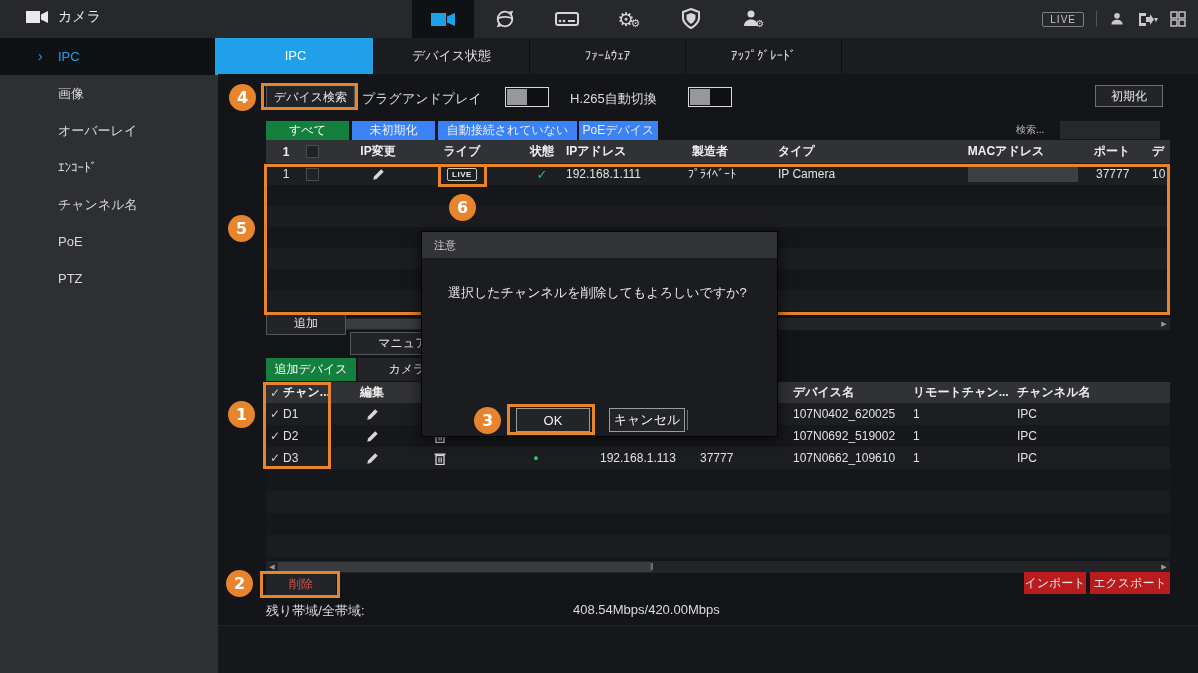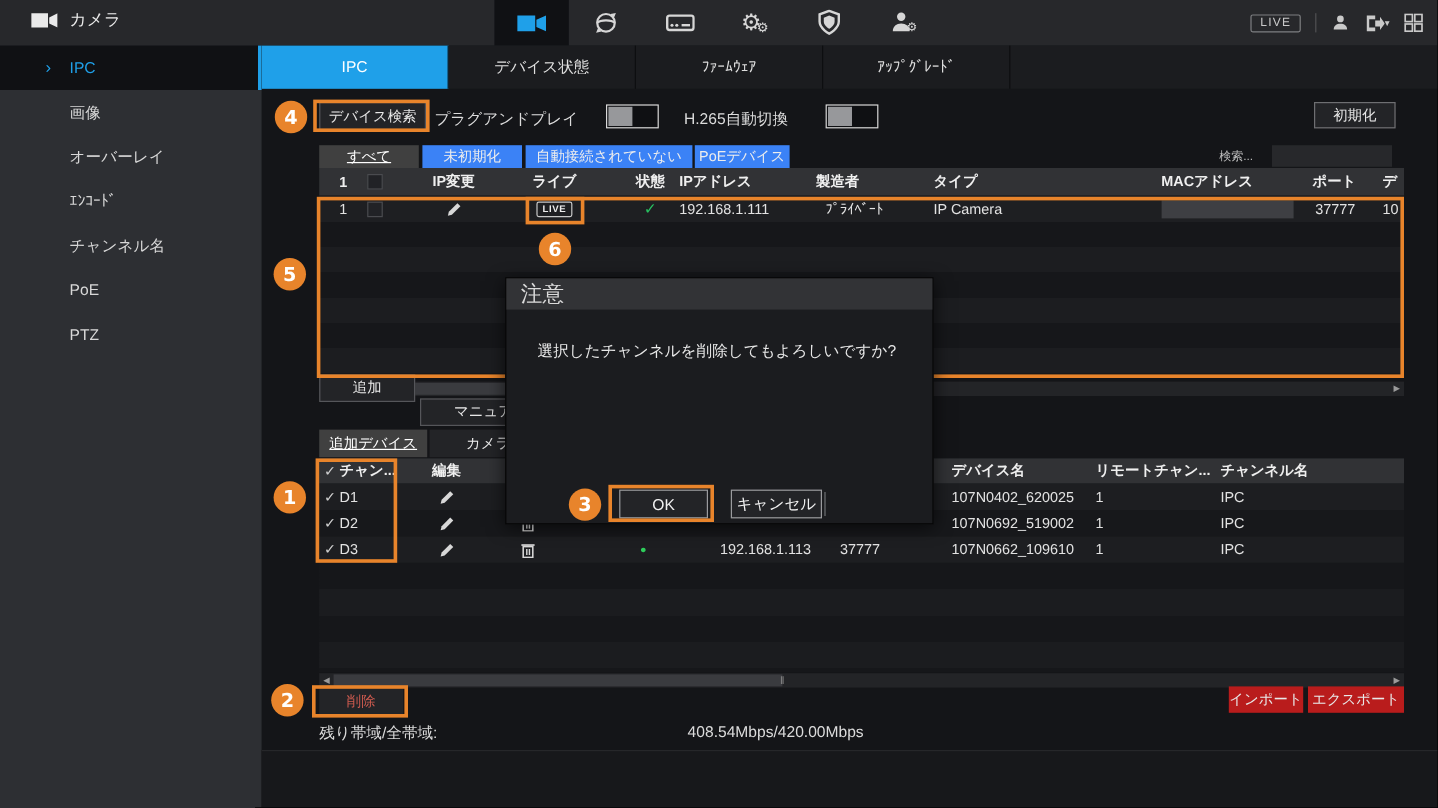--- a/index.html
+++ b/index.html
@@ -34,21 +34,21 @@
   .btn { display:flex; align-items:center; justify-content:center; font-size:12px; color:#E8E8E8; background:#232427; border:1px solid #55565A; cursor:pointer; }
   .btn.flat { border:none; background:#b91c1c; }
 
   
   .lbl { position:absolute; font-size:13px; color:#DCDCDC; }
   .toggle { position:absolute; width:44px; height:20px; border:1px solid #D9D9D9; background:#0F1013; cursor:pointer; }
   .toggle .knob { position:absolute; left:1px; top:1px; width:20px; height:16px; background:#97989B; }
 
   
   .filterbtn { position:absolute; top:121px; height:19px; line-height:19px; text-align:center; font-size:12px; color:#EDEDED; background:#3b82f6; cursor:pointer; }
-  .filterbtn.active { background:#404040; color:#fff;text-decoration:underline; }
+  .filterbtn.active { background:#15803d; color:#fff; }
   .searchbox { position:absolute; left:1060px; top:121px; width:100px; height:18px; background:#27282B; border:none; color:#ddd; font-size:12px; padding:0 4px; }
 
   
   .thead { position:absolute; background:#313235; color:#EFEFEF; font-size:12px; font-weight:bold; }
   .trow  { position:absolute; font-size:12px; color:#E2E2E2; }
   .cell { position:absolute; top:0; height:100%; display:flex; align-items:center; }
   .cell.c { justify-content:center; }
   .ckbox { width:13px; height:13px; background:#212226; border:1px solid #4A4B4F; }
   .livecell { border:1px solid #C8C8C8; border-radius:2px; font-size:8px; font-weight:bold; color:#ECECEC; padding:1px 4px; letter-spacing:.5px; }
   .gcheck { color:#27C060; font-size:13px; font-weight:bold; }
@@ -59,21 +59,21 @@
     background:repeating-linear-gradient(180deg,#16171A 0 22px,#1B1C1F 22px 44px); }
 
   
   .hscroll { position:absolute; left:266px; width:904px; height:12px; background:#232427; }
   .hscroll .thumb { position:absolute; left:12px; top:1px; width:374px; height:10px; background:#3A3B3F; }
   .hscroll .arr { position:absolute; top:0; width:12px; height:12px; color:#9A9A9A; font-size:7px; display:flex; align-items:center; justify-content:center; cursor:pointer; }
   .hscroll .grip { position:absolute; left:384px; top:0; color:#8A8A8A; font-size:9px; line-height:12px; }
 
   
   .dialog { position:absolute; left:421px; top:231px; width:357px; height:206px; background:#1B1C1F; border:1px solid #050506; box-shadow:0 3px 14px rgba(0,0,0,.65); z-index:60; }
-  .dialog .dtitle { height:26px; line-height:26px; padding-left:12px; background:#323336; font-size:18px; color:#DADADA; }
+  .dialog .dtitle { height:26px; line-height:26px; padding-left:12px; background:#323336; font-size:11px; color:#DADADA; }
   .dialog .dmsg { position:absolute; left:26px; top:52px; font-size:13px; color:#E9E9E9; }
   .dlgbtn { position:absolute; top:176px; height:24px; font-size:13px; color:#F2F2F2; background:#232427; border:1px solid #9A9B9E; display:flex; align-items:center; justify-content:center; cursor:pointer; }
   .dlg-div { position:absolute; left:265px; top:178px; width:1px; height:20px; background:#6E6F72; }
 
   
   .anno-box { position:absolute; border:3px solid #E8842B; z-index:70; pointer-events:none; }
   .anno-box.low { z-index:50; }
   .anno-num { position:absolute; width:27px; height:27px; border-radius:50%; background:#E8842B; color:#fff; font-size:16px; font-weight:bold; display:flex; align-items:center; justify-content:center; z-index:70; pointer-events:none; font-family:"DejaVu Sans",sans-serif; }
 
   .footer-sep { position:absolute; left:218px; top:625px; width:980px; height:48px; background:#17181B; border-top:1px solid #26272A; }
@@ -194,21 +194,21 @@
 
   <div class="thead" style="left:266px;top:140px;width:904px;height:23px;">
     <div class="cell c" style="left:8px;width:24px;">1</div>
     <div class="cell c" style="left:36px;width:20px;">
         <div class="ckbox"></div>
       </div>
     <div class="cell c" style="left:80px;width:64px;">IP変更</div>
     <div class="cell c" style="left:168px;width:56px;">ライブ</div>
     <div class="cell c" style="left:254px;width:44px;">状態</div>
     <div class="cell" style="left:300px;width:90px;">IPアドレス</div>
-    <div class="cell" style="left:414px;width:70px;font-family:Liberation Mono, monospace;">製造者</div>
+    <div class="cell" style="left:426px;width:70px;font-family:Liberation Mono, monospace;">製造者</div>
     <div class="cell" style="left:512px;width:90px;">タイプ</div>
     <div class="cell c" style="left:690px;width:100px;">MACアドレス</div>
     <div class="cell c" style="left:822px;width:48px;">ポート</div>
     <div class="cell" style="left:886px;width:18px;">デ</div>
   </div>
 
   <div class="trow" style="left:266px;top:163px;width:904px;height:22px;background:#1E1F22;">
     <div class="cell c" style="left:8px;width:24px;">1</div>
     <div class="cell c" style="left:36px;width:20px;">
         <div class="ckbox"></div>

